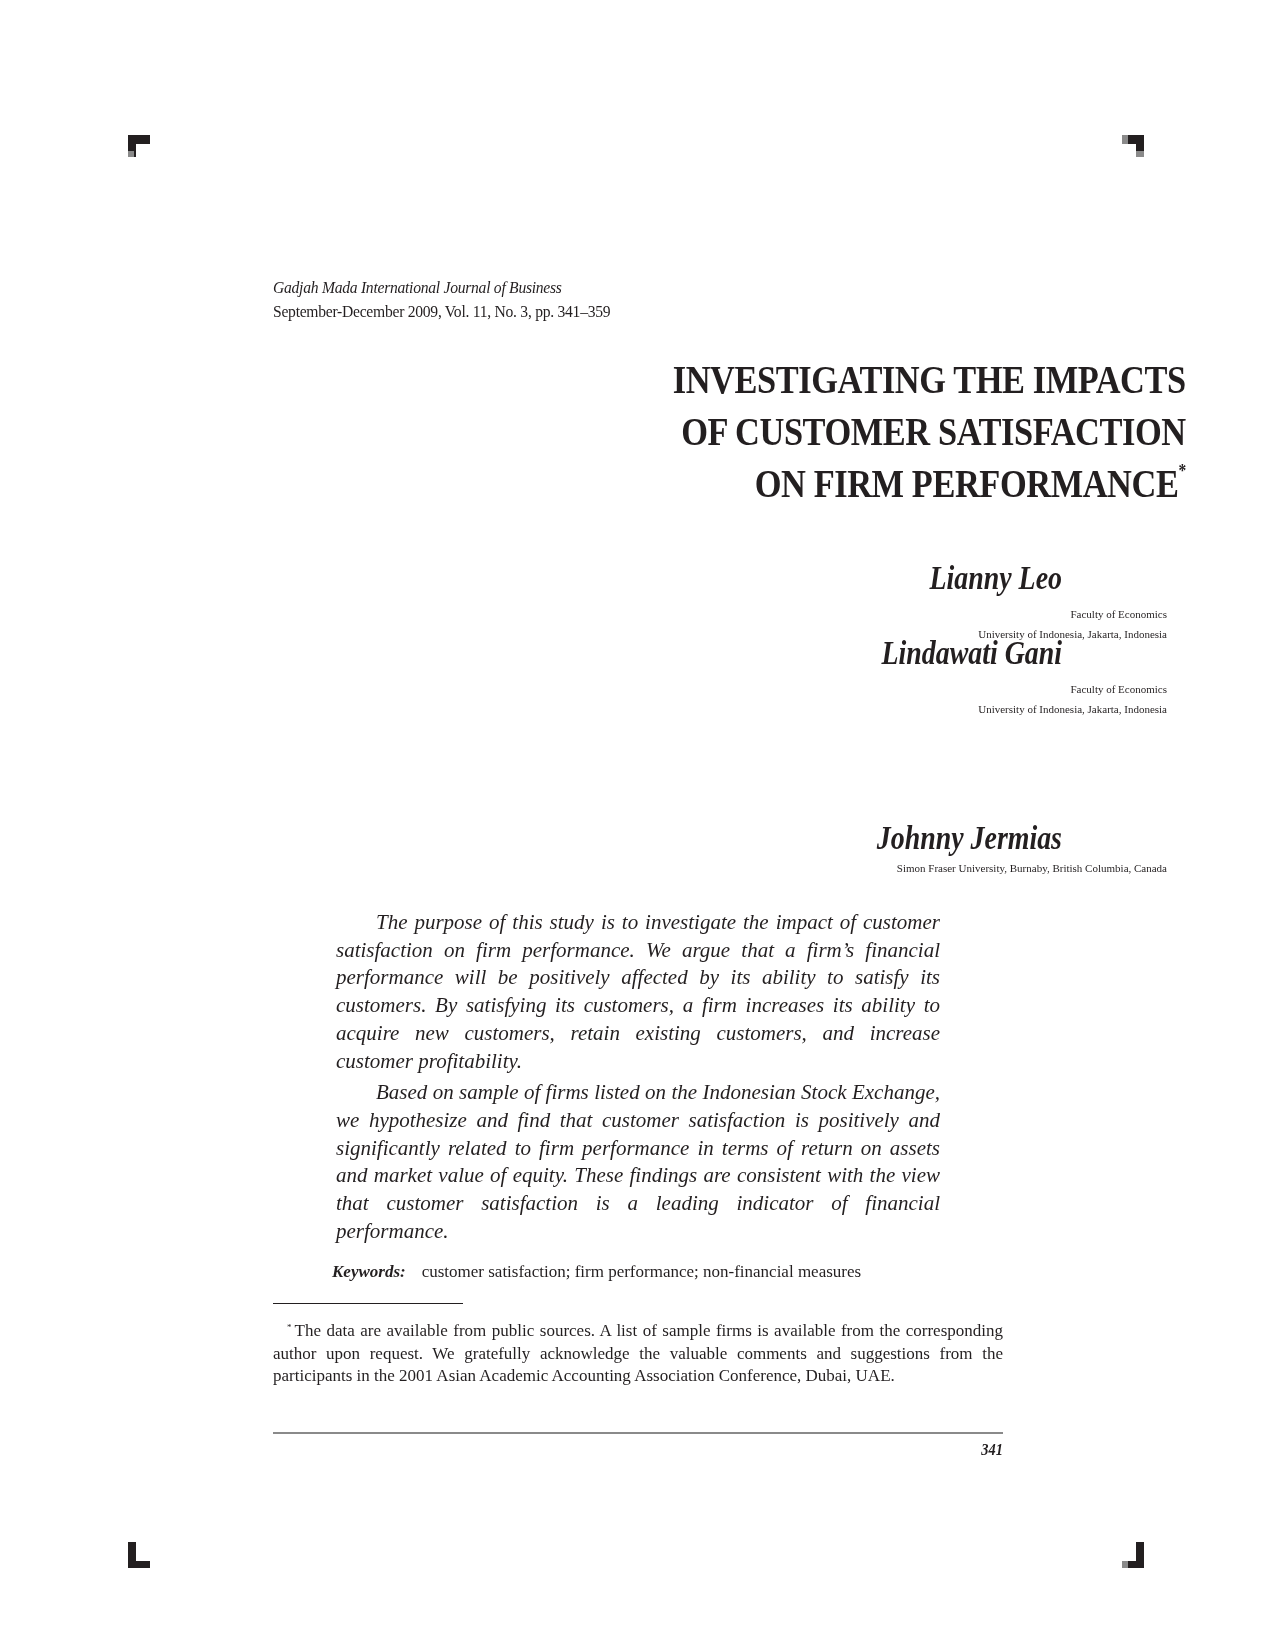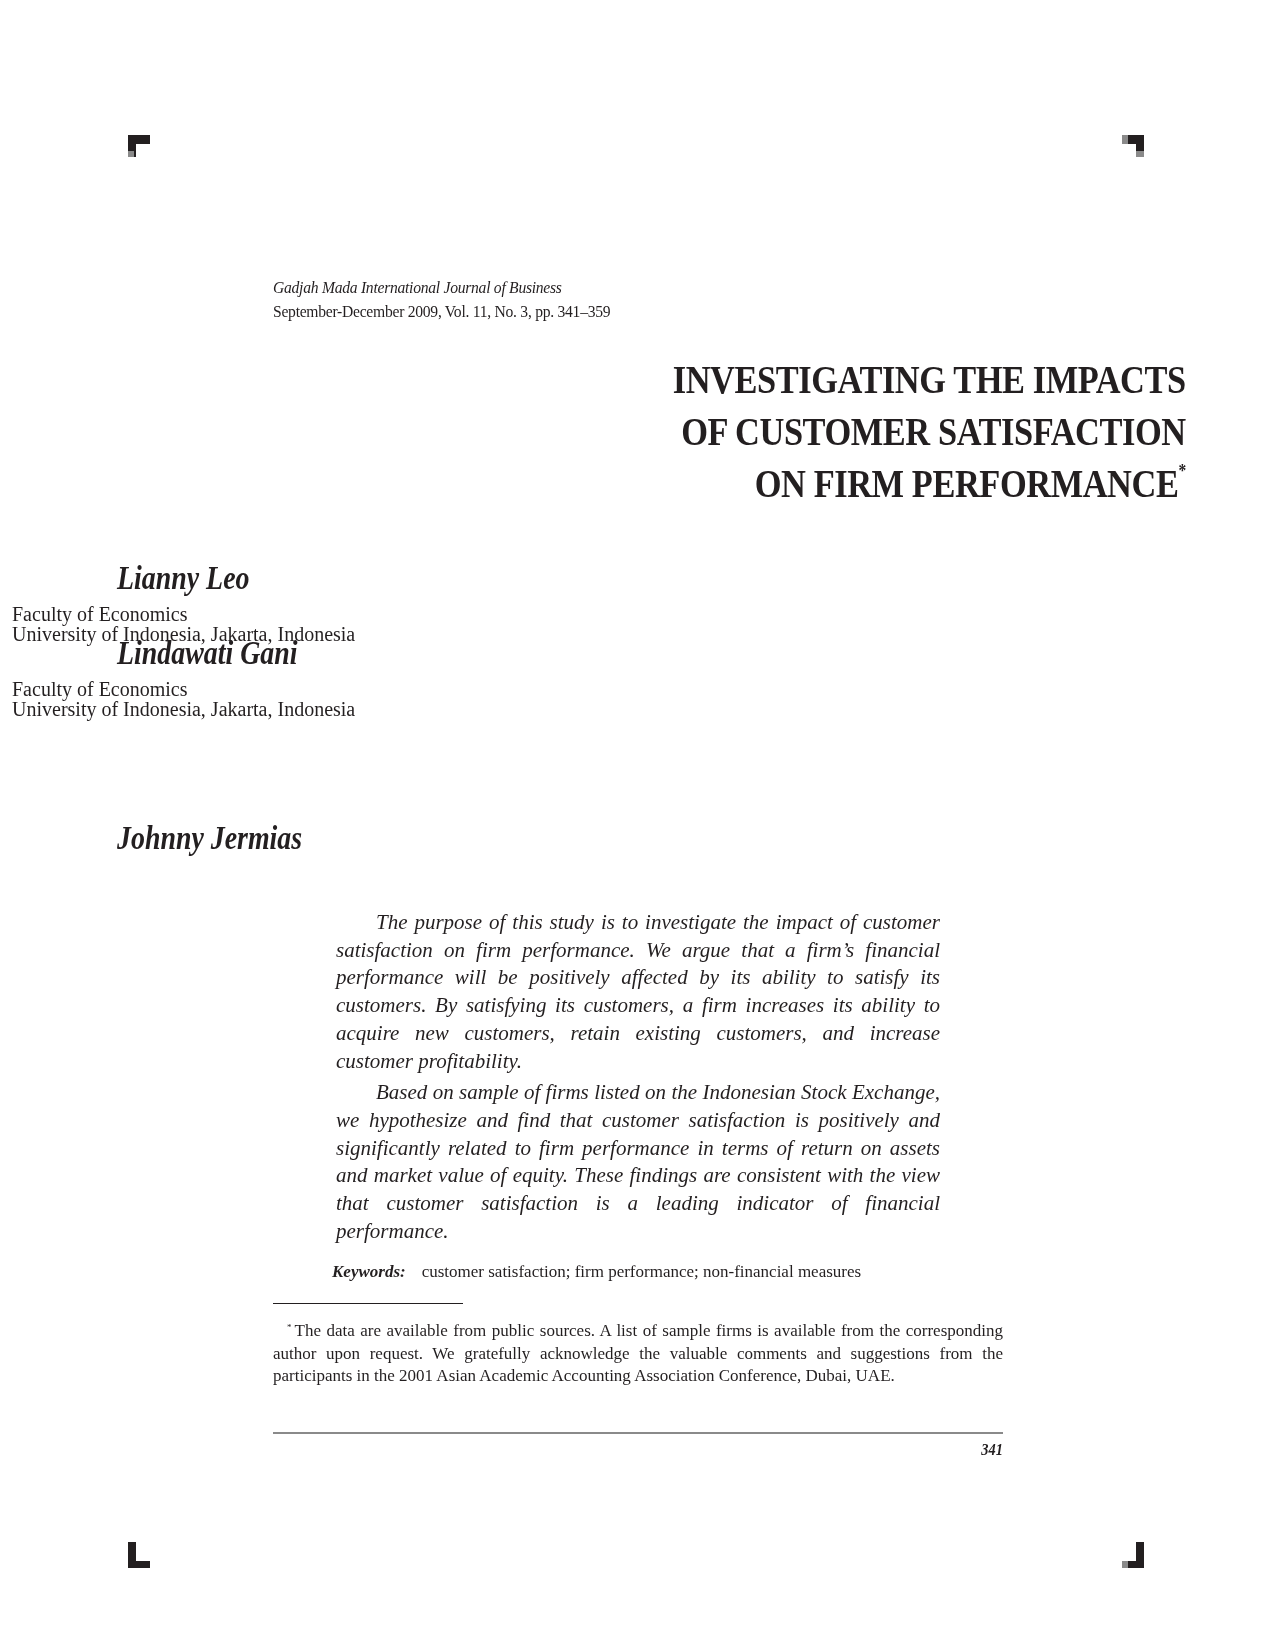--- a/index.html
+++ b/index.html
@@ -51,33 +51,32 @@
     display: block;
     transform: scaleX(0.86);
     transform-origin: center top;
     white-space: nowrap;
   }
   .title sup { font-size: 18px; vertical-align: top; line-height: 26px; }
 
   
   .author {
     position: absolute; left: 0; width: 1167px;
-    text-align: left;
-    padding-left: 12px;
+    text-align: right;
   }
   .author .name {
     display: block;
     font-size: 34px; font-style: italic; font-weight: bold;
     line-height: 40px;
     transform: scaleX(0.82); transform-origin: center top;
     white-space: nowrap;
   }
   .author .aff {
     display: block;
-    font-size: 20px;
+    font-size: 11px;
     line-height: 20px;
     white-space: nowrap;
   }
 
   
   .abstract {
     left: 332px; width: 612px; top: 905px;
     font-style: italic;
     font-size: 21px;
     line-height: 27.7px;
@@ -151,20 +150,21 @@
   <span class="aff" style="margin-top:6px;">Faculty of Economics</span>
   <span class="aff">University of Indonesia, Jakarta, Indonesia</span>
 </div>
 <div class="author" style="top:633px;">
   <span class="name">Lindawati Gani</span>
   <span class="aff" style="margin-top:6px;">Faculty of Economics</span>
   <span class="aff">University of Indonesia, Jakarta, Indonesia</span>
 </div>
 <div class="author" style="top:818px;">
   <span class="name">Johnny Jermias</span>
+  <span class="aff">Simon Fraser University, Burnaby, British Columbia, Canada</span>
 </div>
 
 <div class="abs abstract">
   <p>The purpose of this study is to investigate the impact of customer satisfaction on firm performance. We argue that a firm’s financial performance will be positively affected by its ability to satisfy its customers. By satisfying its customers, a firm increases its ability to acquire new customers, retain existing customers, and increase customer profitability.</p>
   <p>Based on sample of firms listed on the Indonesian Stock Exchange, we hypothesize and find that customer satisfaction is positively and significantly related to firm performance in terms of return on assets and market value of equity. These findings are consistent with the view that customer satisfaction is a leading indicator of financial performance.</p>
 </div>
 
 <div class="abs keywords">
   <span class="kw-label">Keywords:</span><span>customer satisfaction; firm performance; non-financial measures</span>
 </div>

